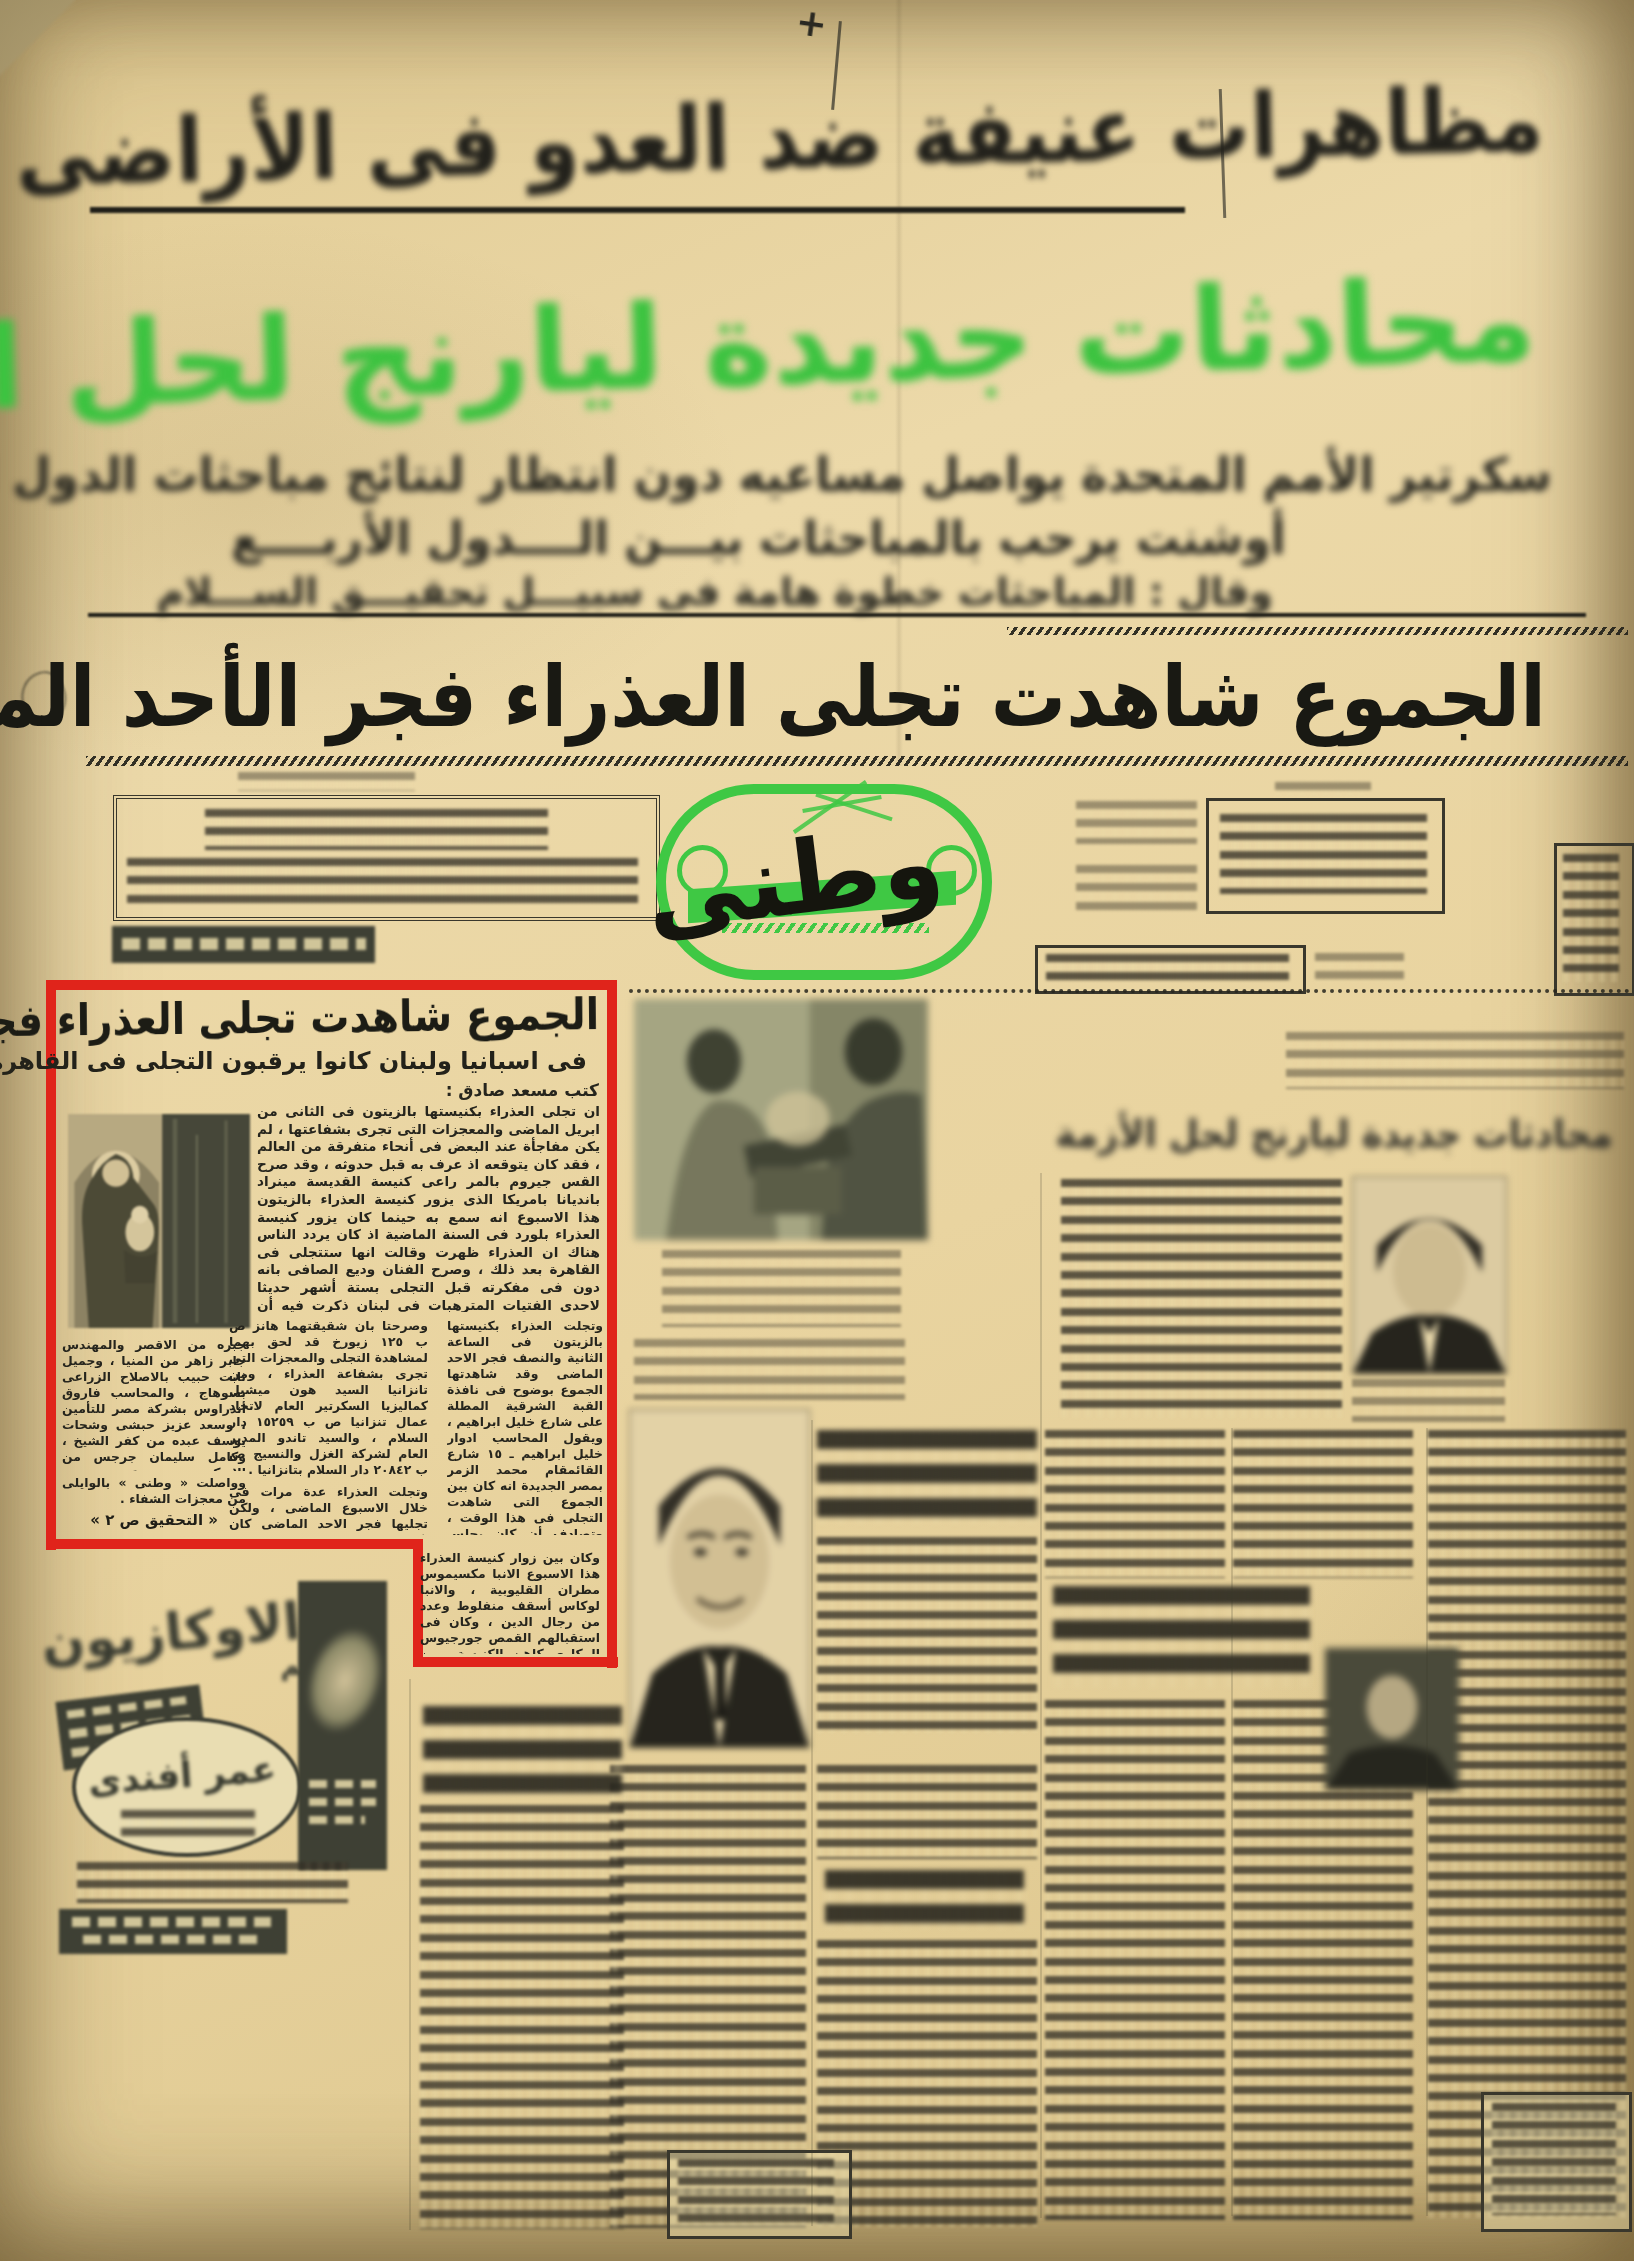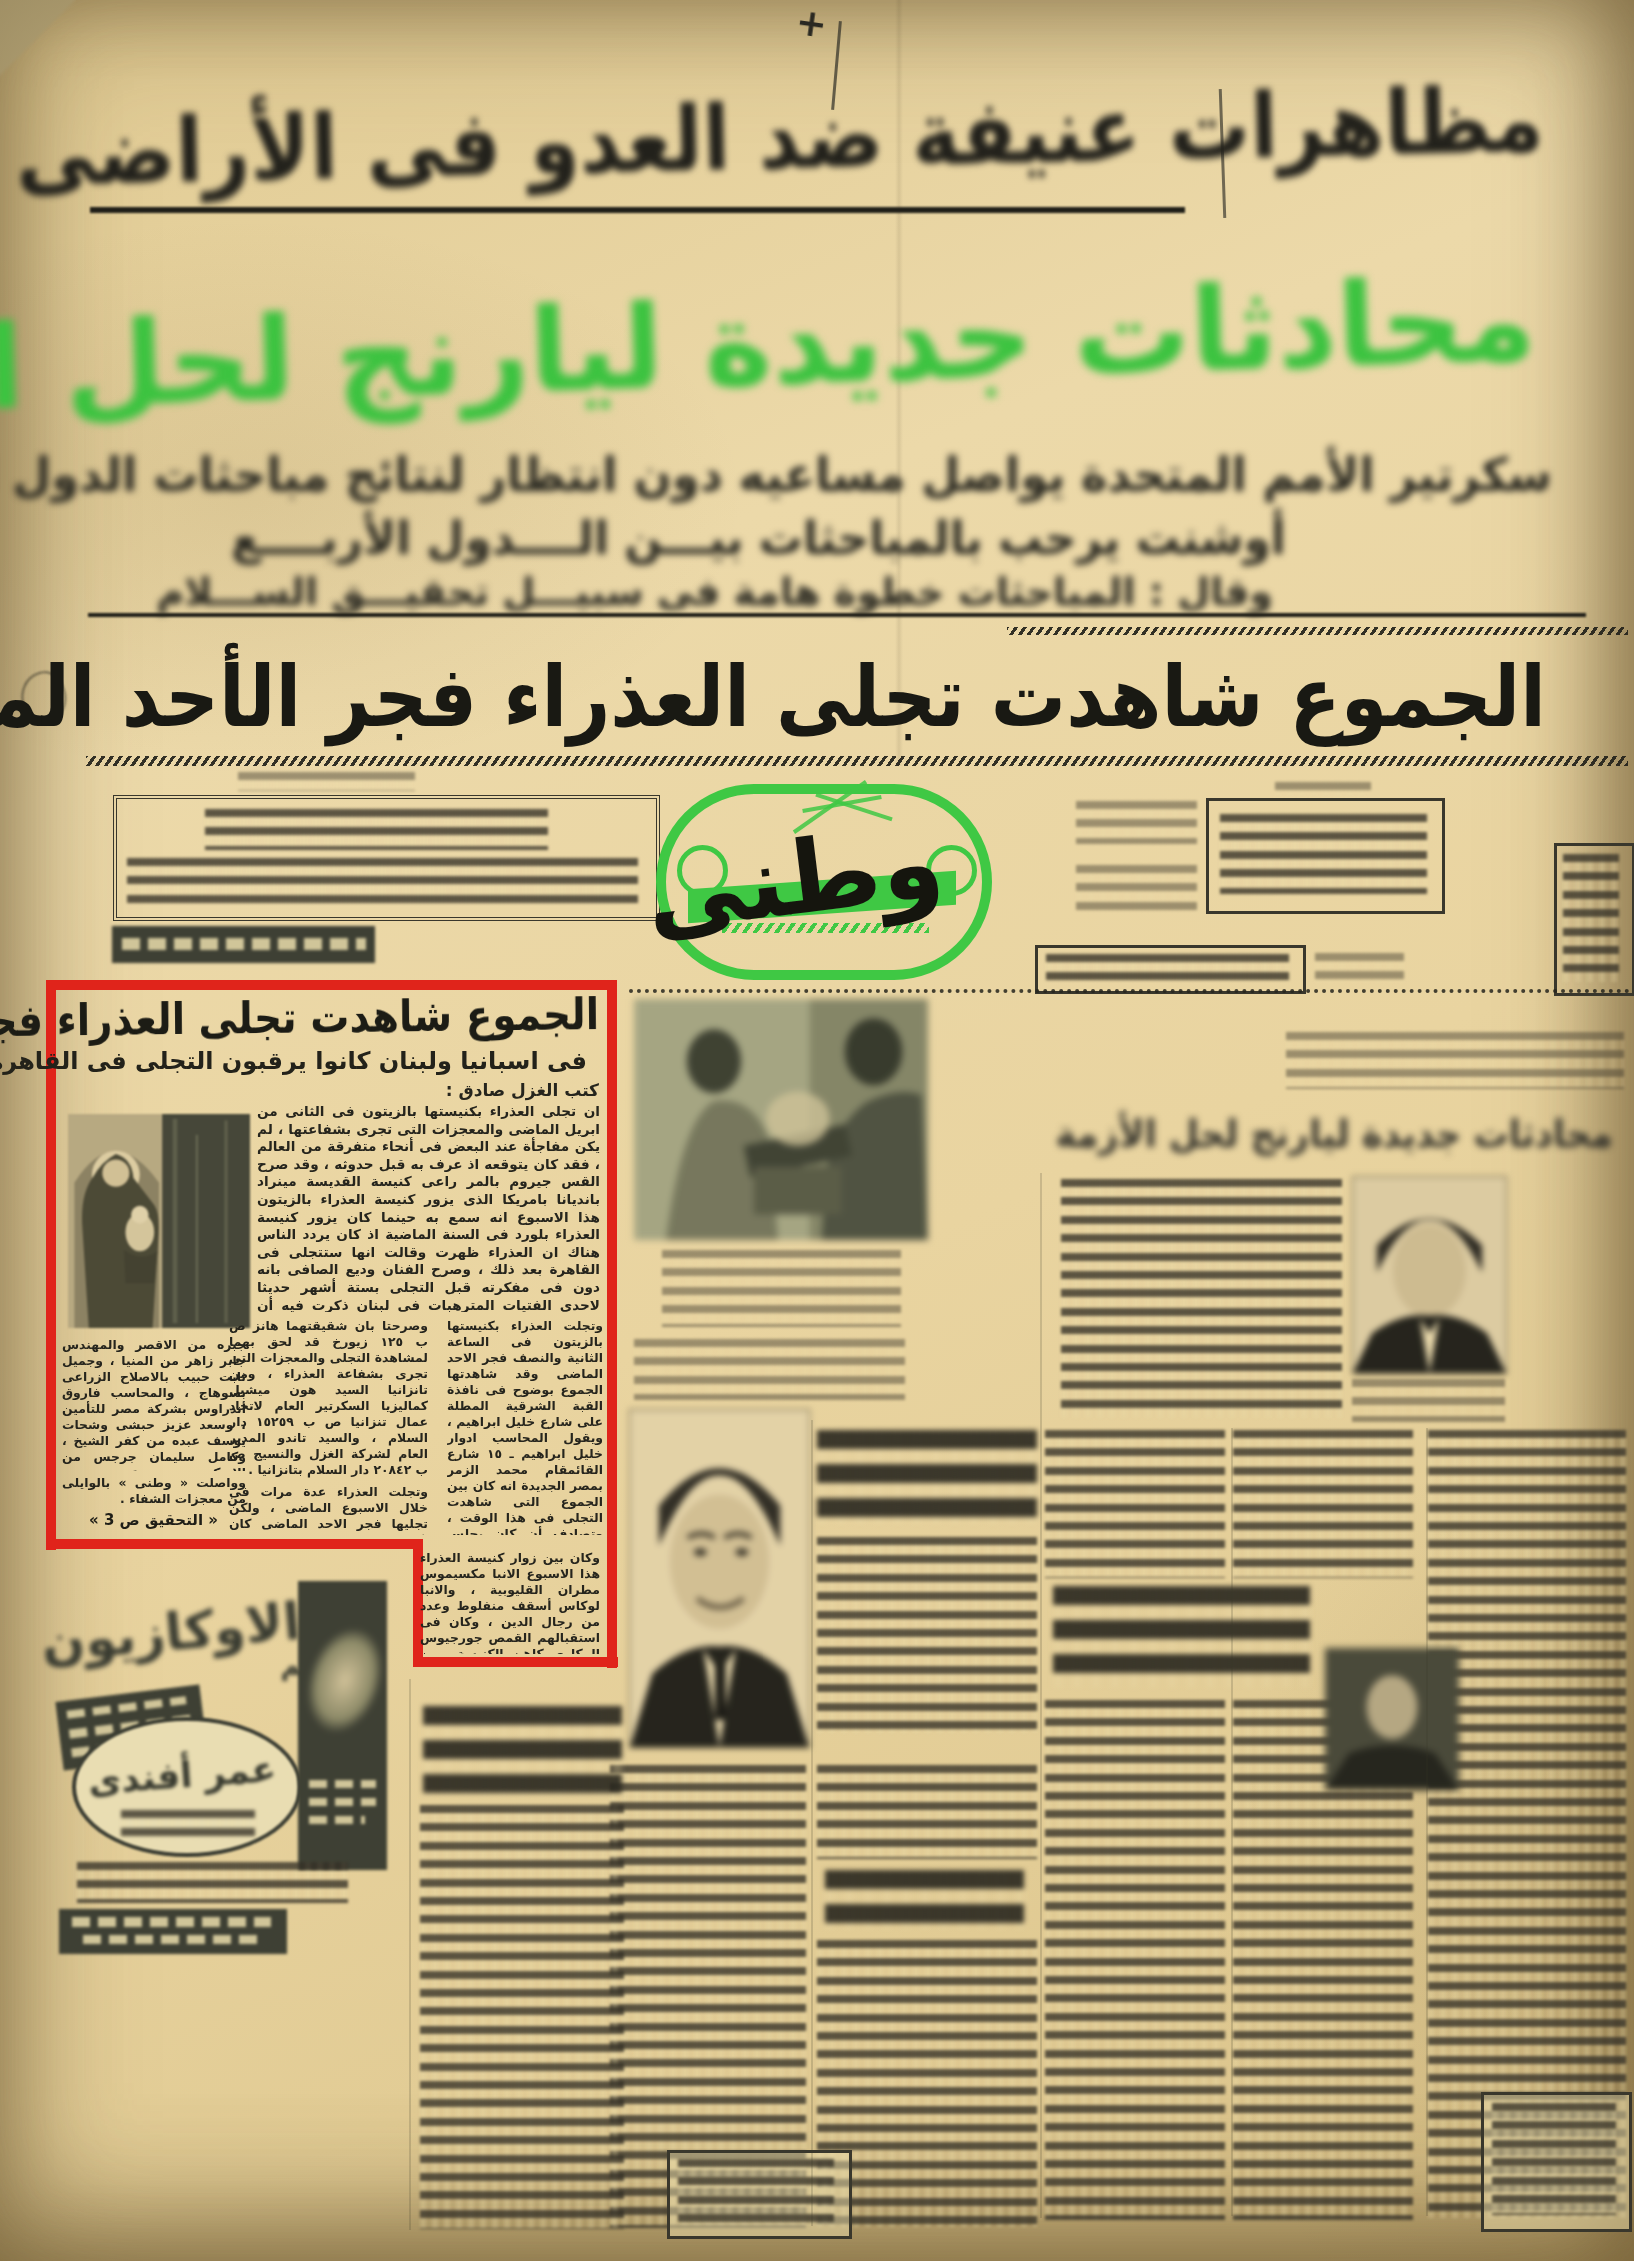--- a/index.html
+++ b/index.html
@@ -99,21 +99,21 @@
 
   <div class="abs redseg" style="left:46px;top:980px;width:571px;height:10.4px;"></div>
   <div class="abs redseg" style="left:46px;top:980px;width:10.4px;height:570px;"></div>
   <div class="abs redseg" style="left:607px;top:980px;width:10.4px;height:688px;"></div>
   <div class="abs redseg" style="left:46px;top:1539px;width:377px;height:10.4px;"></div>
   <div class="abs redseg" style="left:413px;top:1539px;width:10.4px;height:128px;"></div>
   <div class="abs redseg" style="left:413px;top:1657px;width:205px;height:10.4px;"></div>
 
   <div class="abs headline nw" style="left:72px;top:994px;width:527px;height:48px;line-height:48px;font-size:39px;color:#1c1c15;transform:scaleY(1.12) rotate(-.6deg);filter:blur(0.3px);">الجموع شاهدت تجلى العذراء فجر الأحد الماضى</div>
   <div class="abs headline nw" style="left:84px;top:1045px;width:503px;height:32px;line-height:32px;font-size:24px;color:#23221a;filter:blur(0.3px);">فى اسبانيا ولبنان كانوا يرقبون التجلى فى القاهرة</div>
-  <div class="abs nw" style="left:415px;top:1080px;width:184px;height:21px;font-size:17px;font-weight:700;text-align:right;color:#26251d;">كتب الغزل صادق :</div>
+  <div class="abs nw" style="left:415px;top:1080px;width:184px;height:21px;font-size:17px;font-weight:700;text-align:right;color:#26251d;">كتب مسعد صادق :</div>
 
   <div class="abs body-col" style="left:257px;top:1103px;width:343px;height:209px;font-size:13.6px;line-height:17.6px;">ان تجلى العذراء بكنيستها بالزيتون فى الثانى من ابريل الماضى والمعجزات التى تجرى بشفاعتها ، لم يكن مفاجأة عند البعض فى أنحاء متفرقة من العالم ، فقد كان يتوقعه اذ عرف به قبل حدوثه ، وقد صرح القس جيروم بالمر راعى كنيسة القديسة مينراد بانديانا بامريكا الذى يزور كنيسة العذراء بالزيتون هذا الاسبوع انه سمع به حينما كان يزور كنيسة العذراء بلورد فى السنة الماضية اذ كان يردد الناس هناك ان العذراء ظهرت وقالت انها ستتجلى فى القاهرة بعد ذلك ، وصرح الفنان وديع الصافى بانه دون فى مفكرته قبل التجلى بستة أشهر حديثا لاحدى الفتيات المترهبات فى لبنان ذكرت فيه أن العذراء ظهرت لها وقالت انها ستتجلى فى القاهرة بعد ستة أشهر ، وكان هذا الحديث على مسمع من كثيرين « الحديث ص ٥ من هذا العدد » .</div>
 
   <div class="abs" style="left:68px;top:1114px;width:182px;height:214px;filter:blur(1.3px) sepia(.25) contrast(.95);">
     <svg viewBox="0 0 228 268" width="182" height="214">
       <rect width="228" height="268" fill="#b0a37a"></rect>
       <rect x="118" width="110" height="268" fill="#3d4233"></rect>
       <rect x="131" y="6" width="6" height="256" fill="#6a6f55" opacity=".55"></rect>
       <rect x="160" y="26" width="3" height="236" fill="#8a8f6f" opacity=".4"></rect>
       <rect x="196" y="8" width="4" height="254" fill="#757a5e" opacity=".45"></rect>
@@ -128,21 +128,21 @@
   </div>
 
   <div class="abs body-col" style="left:447px;top:1318px;width:156px;height:217px;">وتجلت العذراء بكنيستها بالزيتون فى الساعة الثانية والنصف فجر الاحد الماضى وقد شاهدتها الجموع بوضوح فى نافذة القبة الشرقية المطلة على شارع خليل ابراهيم ، ويقول المحاسب ادوار خليل ابراهيم ـ ١٥ شارع القائمقام محمد الزمر بمصر الجديدة انه كان بين الجموع التى شاهدت التجلى فى هذا الوقت ، وتصادف أن كان يجلس الى جواره القس جيروم بالمر فأخذ يتحدث اليه وقال له انه قدم من امريكا خصيصا لمشاهدة التجلى والمعجزات التى تجرى بشفاعة العذراء واعداد كتاب عنها ، وانه سيسافر الى اسبانيا بعد انتهاء مهمته فى القاهرة ، واضاف انه سيزور كنيسة العذراء بلورد ، وكان قد سمع هناك عن تجلى العذراء فى القاهرة قبل حدوثه .</div>
   <div class="abs body-col" style="left:420px;top:1550px;width:180px;height:104px;">وكان بين زوار كنيسة العذراء هذا الاسبوع الانبا مكسيموس مطران القليوبية ، والانبا لوكاس أسقف منفلوط وعدد من رجال الدين ، وكان فى استقبالهم القمص جورجيوس المكارى كاهن الكنيسة وبين الزوار من الخارج السيدة مارى هاكمان شيروى وشقيقتها من زيورخ . وقد شاهدنا التجلى فجر الاحد الماضى ، كما شاهدناه بالكنيسة عدة مرات قبلها ،</div>
   <div class="abs body-col" style="left:229px;top:1318px;width:199px;height:217px;">
     <div>وصرحتا بان شقيقتهما هانز ص ب ١٢٥ زيورخ قد لحق بهما لمشاهدة التجلى والمعجزات التى تجرى بشفاعة العذراء ، ومن تانزانيا السيد هون ميشيل كماليزيا السكرتير العام لاتحاد عمال تنزانيا ص ب ١٥٢٥٩ دار السلام ، والسيد تاندو المدير العام لشركة الغزل والنسيج ص ب ٢٠٨٤٢ دار السلام بتانزانيا .</div>
     <div style="margin-top:5.6px">وتجلت العذراء عدة مرات فى خلال الاسبوع الماضى ، ولكن تجليها فجر الاحد الماضى كان اكثر وضوحا ، وبين الذين شاهدوا التجلى نسيم عزيز اسكندر المفتش بالجهاز المركزى للمحاسبات ومحمد محمد عبد ربه بالوايلى ، واسكندر فهيم ابراهيم بمديرية امن كفر الشيخ ، والدكتور نبيل فخرى سلامة بمستشفى دمياط ، والمحاسب سعد نسيم سوريال بهيئة التامينات بسوهاج ، ومحفوظ منى</div>
   </div>
   <div class="abs body-col" style="left:62px;top:1337px;width:184px;height:134px;">جبره من الاقصر والمهندس جابر زاهر من المنيا ، وجميل ثابت حبيب بالاصلاح الزراعى بسوهاج ، والمحاسب فاروق أندراوس بشركة مصر للتأمين ، وسعد عزيز حبشى وشحات يوسف عبده من كفر الشيخ ، وكامل سليمان جرجس من الاسكندرية ، وعوده محمد عوده من الزيتون الغربية ، والمقدم فهيم مسيحه نائب مأمور أسيوط ، واسكندر صادق ميخائيل سكرتير لجنة القطن بالمنيا .</div>
   <div class="abs body-col" style="left:62px;top:1475px;width:184px;height:34px;">وواصلت « وطنى » بالوايلى من معجزات الشفاء .</div>
-  <div class="abs nw" style="left:94px;top:1511px;width:124px;height:22.3px;font-size:15px;font-weight:800;text-align:center;color:#1f1e17;">« التحقيق ص 3 »</div>
+  <div class="abs nw" style="left:94px;top:1511px;width:124px;height:22.3px;font-size:15px;font-weight:800;text-align:center;color:#1f1e17;">« التحقيق ص ٢ »</div>
 
   <div class="abs headline nw" style="left:62px;top:1586px;width:239px;height:92px;line-height:92px;font-size:51px;color:#3a3c31;filter:blur(2.4px);transform:rotate(-5deg);">الاوكازيون</div>
   <div class="abs headline nw" style="left:273px;top:1645px;width:108px;height:41px;line-height:41px;font-size:27px;color:#3a3c31;filter:blur(2px);">العظيم</div>
   <div class="abs dbar" style="left:59px;top:1693px;width:145px;height:69px;transform:rotate(-7deg);">
     <div class="dbar-line" style="left:9.6px;top:9.6px;width:120px;height:8.8px;"></div>
     <div class="dbar-line" style="left:9.6px;top:29px;width:126px;height:8.8px;"></div>
     <div class="dbar-line" style="left:9.6px;top:48px;width:112px;height:8.8px;"></div>
   </div>
   <div class="abs" style="left:72px;top:1717px;width:222px;height:132px;border:4px solid #3c3e33;border-radius:50%;background:#e9ddb2;filter:blur(0.8px);">
     <div class="abs headline nw" style="left:24px;top:22.3px;width:176px;height:64px;line-height:64px;font-size:36px;color:#383a2f;filter:blur(1.6px);transform:rotate(-4deg);">عمر أفندى</div>

